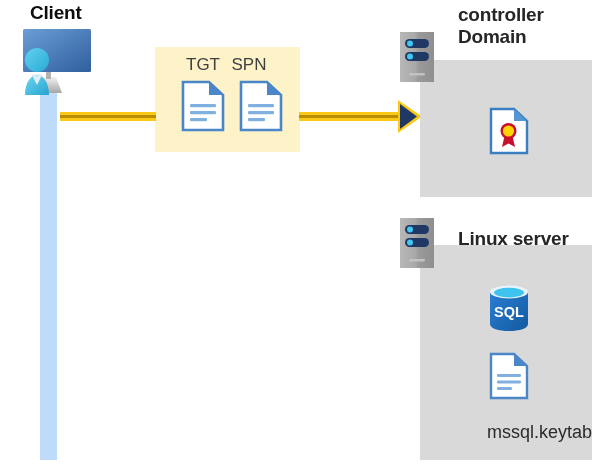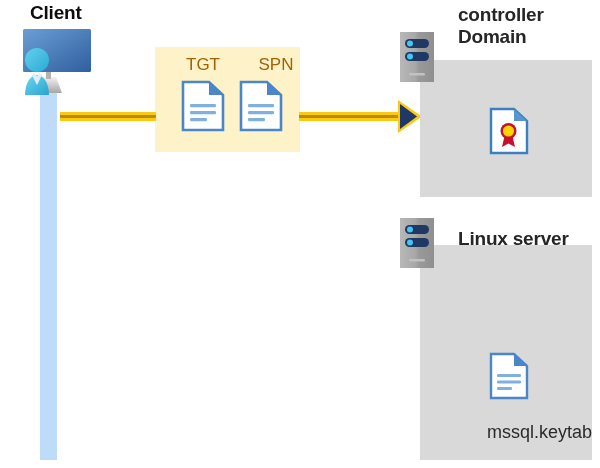--- a/index.html
+++ b/index.html
@@ -53,27 +53,27 @@
     top: 47px;
     width: 145px;
     height: 105px;
     background: #fdf2c8;
   }
 
   .msg-label {
     position: absolute;
     top: 8px;
     font-size: 17px;
-    color: #a16207;
+    color: #404040;
     font-weight: normal;
     text-align: center;
     width: 56px;
   }
   #label-tgt { left: 20px; }
-  #label-spn { left: 93px; }
+  #label-spn { left: 66px; }
 
   .doc-icon-wrap { position: absolute; top: 33px; width: 44px; height: 52px; }
   #icon-tgt { left: 26px; }
   #icon-spn { left: 84px; }
 
   
   #arrow-line-1 {
     left: 60px;
     top: 112px;
     width: 96px;
@@ -286,20 +286,34 @@
       <rect x="5" y="7" width="24" height="9" rx="4.5" fill="#1f3864"></rect>
       <circle cx="10" cy="11.5" r="3" fill="#41c7f0"></circle>
       <rect x="5" y="20" width="24" height="9" rx="4.5" fill="#1f3864"></rect>
       <circle cx="10" cy="24.5" r="3" fill="#41c7f0"></circle>
       <rect x="9" y="41" width="16" height="2.5" rx="1.2" fill="#c2c2c2"></rect>
     </svg>
   </div>
 
   <div class="abs server-title" id="linux-title">Linux server</div>
 
+  <div class="abs" id="sql-icon">
+    <svg width="44" height="48" viewBox="0 0 44 48" xmlns="http://www.w3.org/2000/svg">
+      <defs>
+        <linearGradient id="gSql" x1="0" y1="0" x2="1" y2="1">
+          <stop offset="0%" stop-color="#2a7fd4"></stop>
+          <stop offset="100%" stop-color="#13599f"></stop>
+        </linearGradient>
+      </defs>
+      <path d="M3 8 H41 V40 C41 44.4 32.5 47 22 47 C11.5 47 3 44.4 3 40 Z" fill="url(#gSql)"></path>
+      <ellipse cx="22" cy="8" rx="19" ry="6.5" fill="#e8f4fb"></ellipse>
+      <ellipse cx="22" cy="8.6" rx="15" ry="4.8" fill="#3fc3ef"></ellipse>
+      <text x="22" y="33" font-family="'Liberation Sans', sans-serif" font-size="14.5" font-weight="bold" fill="#ffffff" text-anchor="middle">SQL</text>
+    </svg>
+  </div>
 
   <div class="abs" id="keytab-icon">
     <svg width="40" height="48" viewBox="0 0 40 48" xmlns="http://www.w3.org/2000/svg">
       <path d="M2 2 H25 L38 14 V46 H2 Z" fill="#ffffff" stroke="#4a86c8" stroke-width="2.4"></path>
       <path d="M25 2 L38 14 H25 Z" fill="#4a86c8"></path>
       <rect x="8" y="22" width="24" height="3" rx="1.2" fill="#7fb0e0"></rect>
       <rect x="8" y="28.5" width="24" height="3" rx="1.2" fill="#7fb0e0"></rect>
       <rect x="8" y="35" width="15" height="3" rx="1.2" fill="#7fb0e0"></rect>
     </svg>
   </div>

